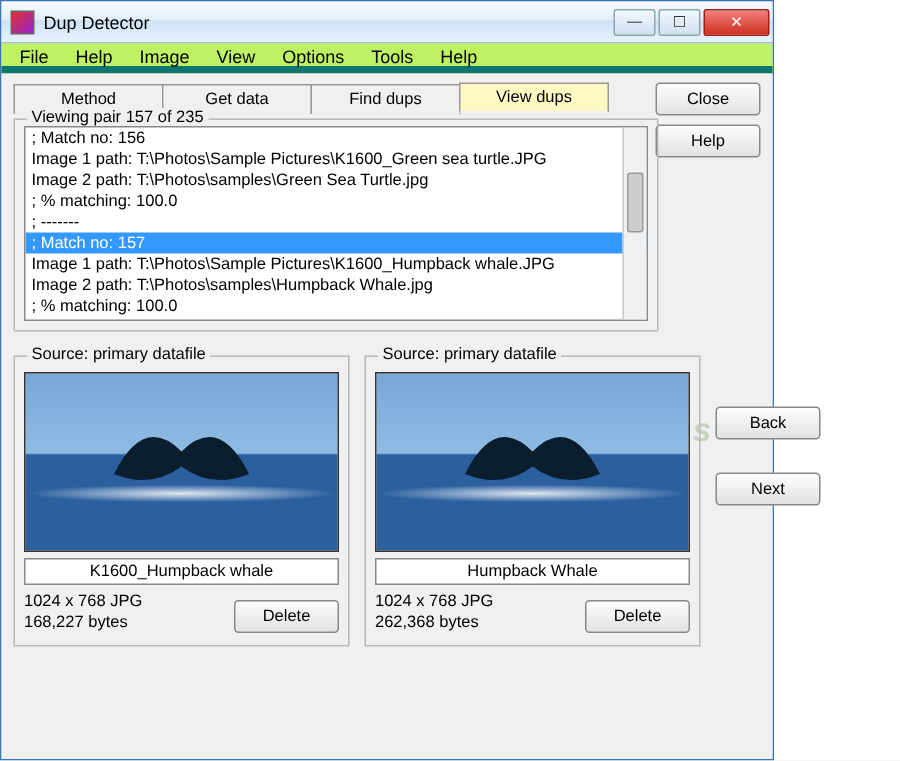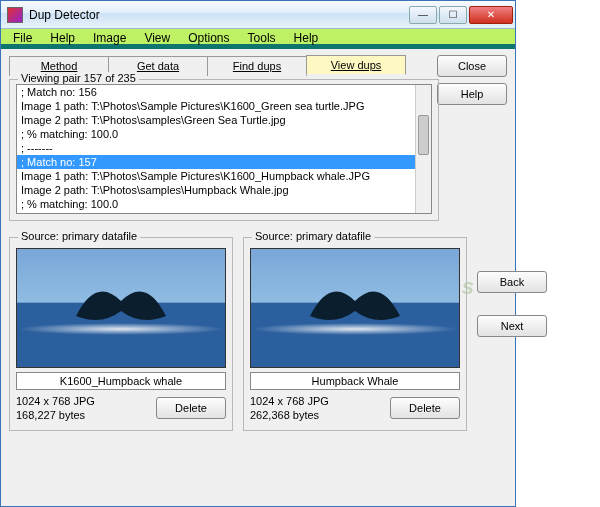--- a/index.html
+++ b/index.html
@@ -75,21 +75,20 @@
   border: 1px solid #999;
   border-bottom: none;
   background: #f0f0f0;
   padding: 3px 0;
   width: 100px;
   text-align: center;
   font-size: 11px;
   margin-right: -1px;
   position: relative;
   top: 1px;
-  text-decoration: underline;
 }
 .tab.active {
   background: #fef9c3;
   border-bottom: 1px solid #f0f0f0;
   z-index: 2;
   top: 0;
 }
 .right-buttons {
   margin-left: auto;
   display: flex;
@@ -206,21 +205,21 @@
 .filename-box {
   border: 1px solid #888;
   background: #fff;
   text-align: center;
   padding: 2px 4px;
   margin-top: 4px;
   font-size: 11px;
 }
 .imgmeta {
   display: flex;
-  align-items: center;
+  align-items: flex-end;
   margin-top: 4px;
   gap: 4px;
 }
 .imgmeta .metatext {
   font-size: 11px;
   line-height: 14px;
 }
 .nav-buttons {
   display: flex;
   flex-direction: column;

